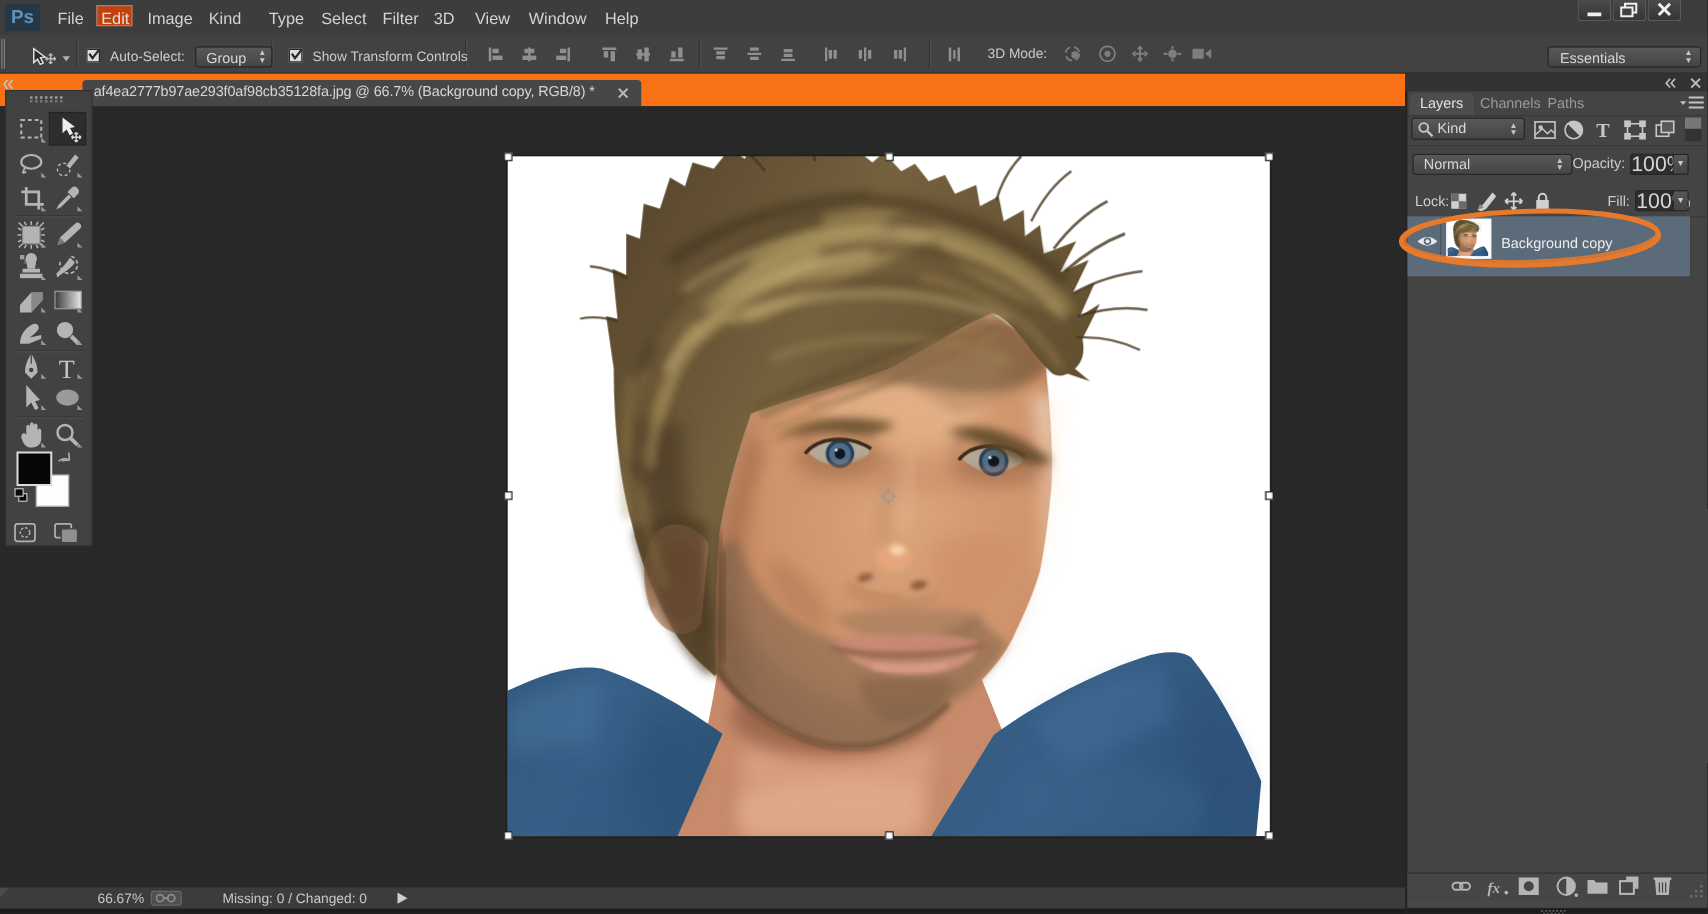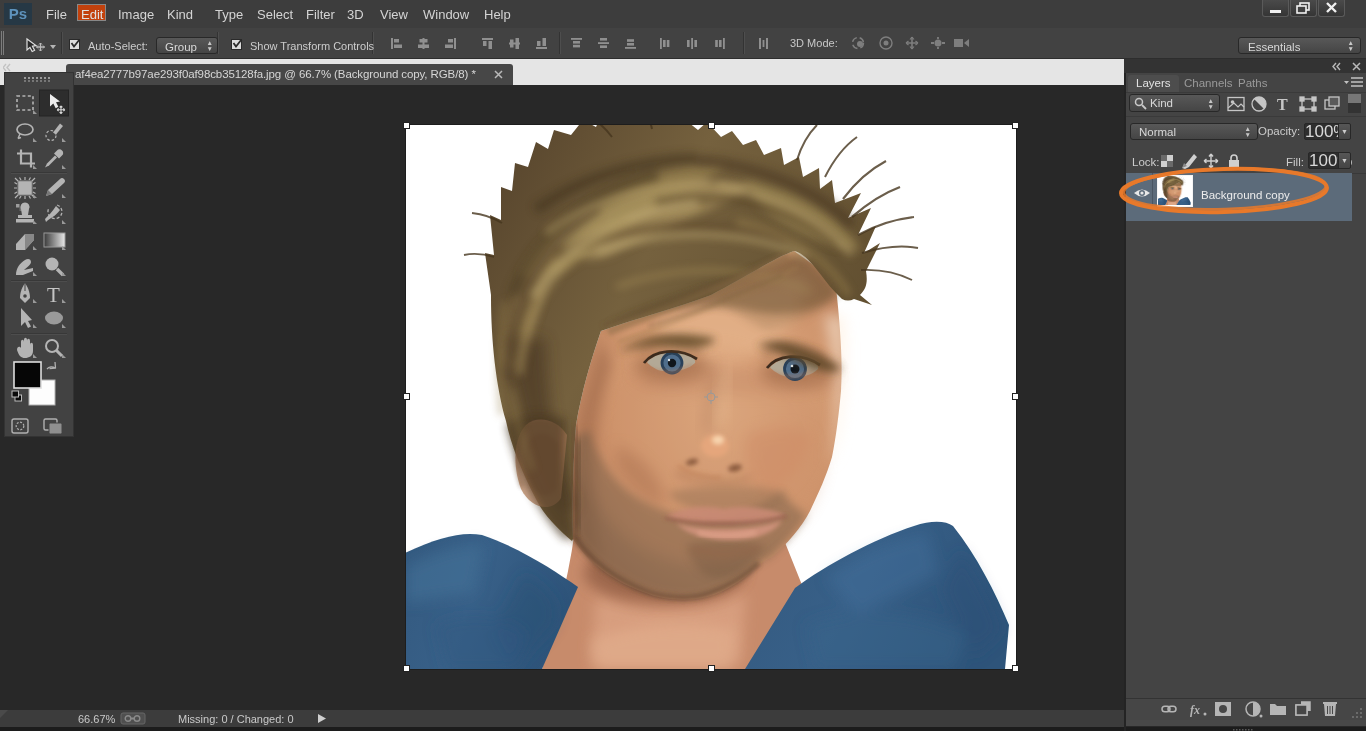--- a/index.html
+++ b/index.html
@@ -19,21 +19,21 @@
 
 #optbar { position:absolute; left:0; top:28px; width:1366px; height:31px; background:#424242;
   border-bottom:1px solid #2d2d2d; }
 .cb { position:absolute; top:11px; width:11px; height:11px; background:#dcdcdc; border:1px solid #2a2a2a; }
 .cb svg { position:absolute; left:-1px; top:-2px; }
 .optlabel { position:absolute; top:12px; font-size:11px; color:#ccc; }
 .dropdown { position:absolute; background:linear-gradient(#585858,#454545); border:1px solid #282828;
   border-radius:3px; color:#d8d8d8; font-size:12px; }
 .updown { position:absolute; font-size:6.5px; color:#c8c8c8; line-height:6px; text-align:center; }
 
-#tabstrip { position:absolute; left:0; top:59px; width:1124px; height:26px; background:#e5e5e5; }
+#tabstrip { position:absolute; left:0; top:59px; width:1124px; height:26px; background:#f97316; }
 #doctab { position:absolute; left:66px; top:5px; width:447px; height:21px; background:#474747;
   border-radius:3px 3px 0 0; color:#d6d6d6; font-size:11.5px; line-height:21px; padding-left:9px; letter-spacing:-0.1px; }
 
 #canvas { position:absolute; left:0; top:85px; width:1124px; height:625px; background:#282828; }
 #photo { position:absolute; left:406px; top:125px; width:610px; height:544px; background:#fff;
   outline:1px solid #1d1d1d; }
 .handle { position:absolute; width:7px; height:7px; background:#fff; border:1px solid #222; }
 
 #toolbar { position:absolute; left:4px; top:72px; width:70px; height:365px; background:#424242;
   border:1px solid #333; }

